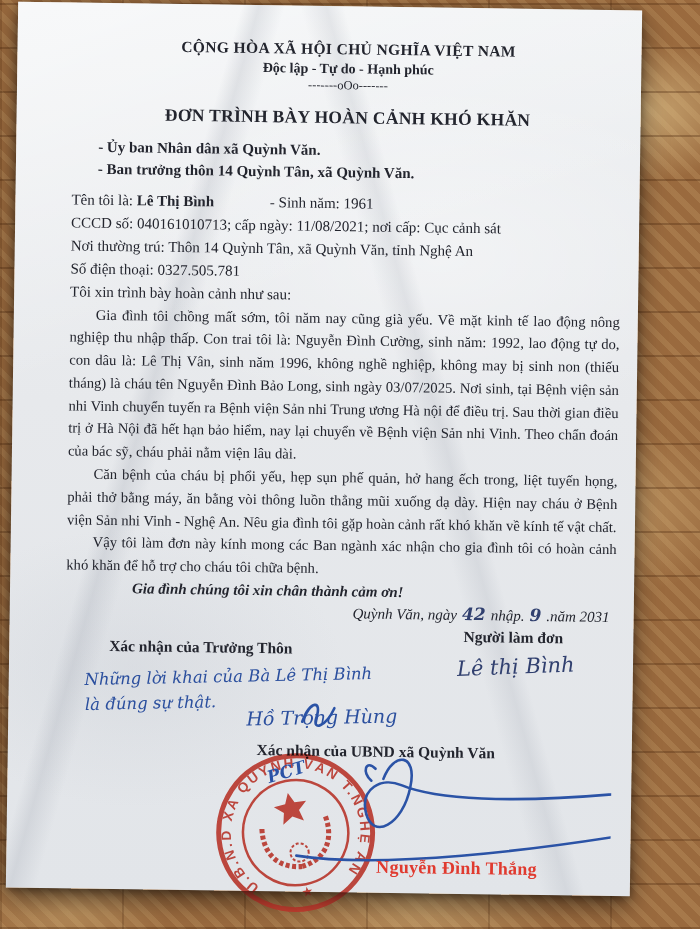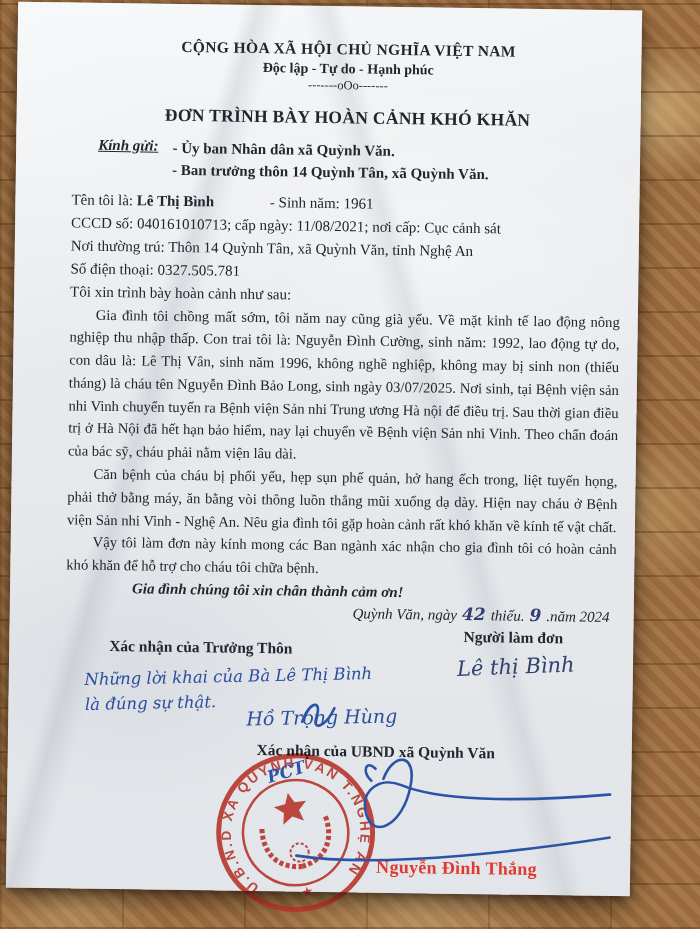--- a/index.html
+++ b/index.html
@@ -63,21 +63,20 @@
 <div class="paper">
   <div class="content">
 
     <div class="c hdr-national">CỘNG HÒA XÃ HỘI CHỦ NGHĨA VIỆT NAM</div>
     <div class="c hdr-motto">Độc lập - Tự do - Hạnh phúc</div>
     <div class="c hdr-div">-------oOo-------</div>
 
     <div class="c doc-title">ĐƠN TRÌNH BÀY HOÀN CẢNH KHÓ KHĂN</div>
 
     <div class="recipients">
-      <span class="lbl">Kính gửi:</span>
       <span class="items">
         <div>- Ủy ban Nhân dân xã Quỳnh Văn.</div>
         <div>- Ban trưởng thôn 14 Quỳnh Tân, xã Quỳnh Văn.</div>
       </span>
     </div>
 
     <div class="info">
       <div>
         <span>Tên tôi là:</span>
         <span class="bold">Lê Thị Bình</span>
@@ -93,23 +92,23 @@
       <p>Gia đình tôi chồng mất sớm, tôi năm nay cũng già yếu. Về mặt kinh tế lao động nông nghiệp thu nhập thấp. Con trai tôi là: Nguyễn Đình Cường, sinh năm: 1992, lao động tự do, con dâu là: Lê Thị Vân, sinh năm 1996, không nghề nghiệp, không may bị sinh non (thiếu tháng) là cháu tên Nguyễn Đình Bảo Long, sinh ngày 03/07/2025. Nơi sinh, tại Bệnh viện sản nhi Vinh chuyển tuyến ra Bệnh viện Sản nhi Trung ương Hà nội để điều trị. Sau thời gian điều trị ở Hà Nội đã hết hạn bảo hiểm, nay lại chuyển về Bệnh viện Sản nhi Vinh. Theo chẩn đoán của bác sỹ, cháu phải nằm viện lâu dài.</p>
       <p>Căn bệnh của cháu bị phổi yếu, hẹp sụn phế quản, hở hang ếch trong, liệt tuyến họng, phải thở bằng máy, ăn bằng vòi thông luồn thẳng mũi xuống dạ dày. Hiện nay cháu ở Bệnh viện Sản nhi Vinh - Nghệ An. Nêu gia đình tôi gặp hoàn cảnh rất khó khăn về kính tế vật chất.</p>
       <p>Vậy tôi làm đơn này kính mong các Ban ngành xác nhận cho gia đình tôi có hoàn cảnh khó khăn để hỗ trợ cho cháu tôi chữa bệnh.</p>
     </div>
 
     <div class="thanks">Gia đình chúng tôi xin chân thành cảm ơn!</div>
 
     <div class="date-row">
       <span>Quỳnh Văn, ngày</span>
       <span class="hw-dark">42</span>
-      <span>thiếu.</span>
+      <span>nhập.</span>
       <span class="hw-dark">9</span>
-      <span>.năm 2024</span>
+      <span>.năm 2031</span>
     </div>
 
     <div class="sign-area">
 
       <div class="applicant-label lbl-bold">Người làm đơn</div>
       <div class="applicant-name hw-dark">Lê thị Bình</div>
 
       <div class="village-label lbl-bold">Xác nhận của Trưởng Thôn</div>
       <div class="village-note hw">Những lời khai của Bà Lê Thị Bình là đúng sự thật.</div>
       <div class="village-name hw">Hồ Trọng Hùng</div>

